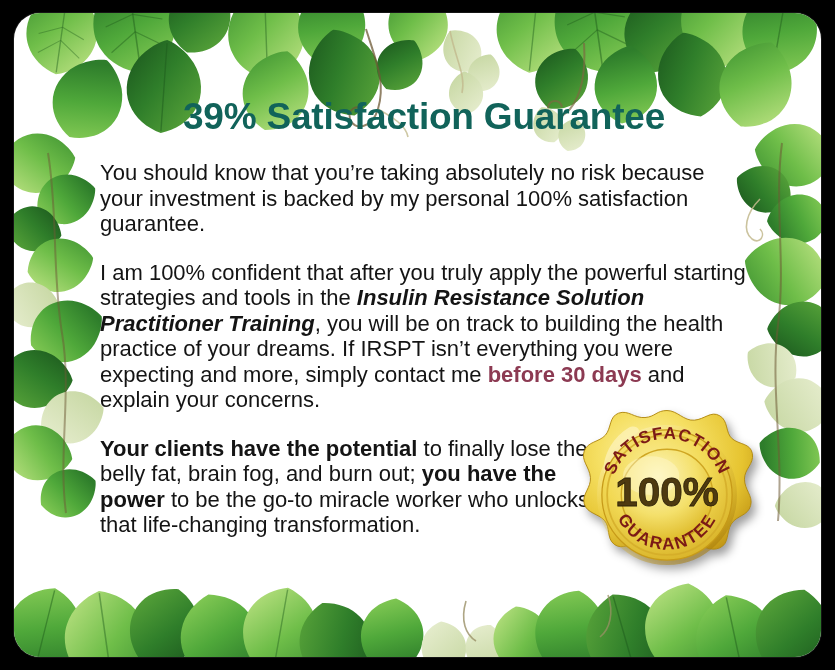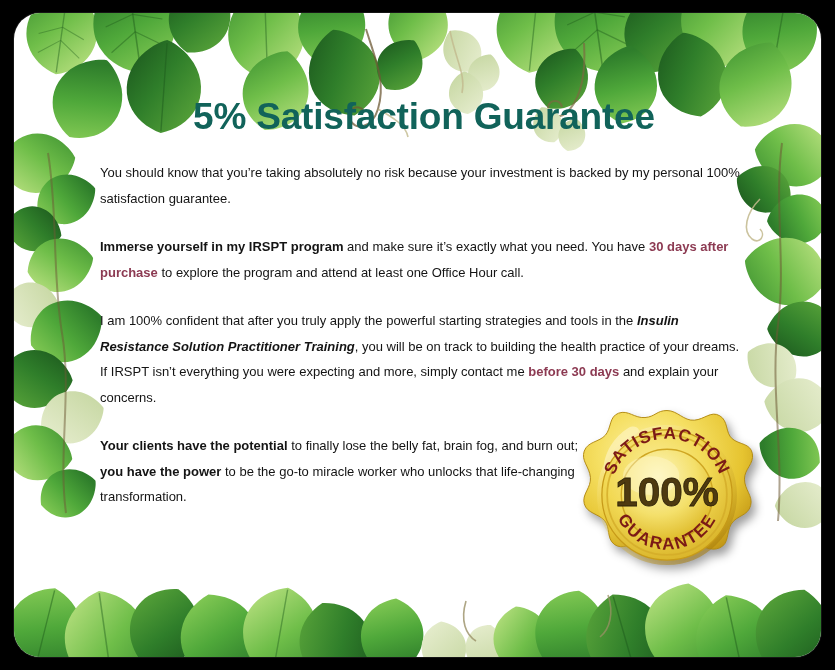--- a/index.html
+++ b/index.html
@@ -56,21 +56,21 @@
     font-size: 37px;
     font-weight: bold;
     text-align: center;
     letter-spacing: -0.2px;
     margin-bottom: 22px;
     white-space: nowrap;
   }
 
   .para {
     color: #141414;
-    font-size: 13px;
+    font-size: 22px;
     line-height: 25.5px;
     margin-bottom: 23px;
     text-align: left;
   }
   .para:last-child { margin-bottom: 4px; }
 
   .b  { font-weight: bold; }
   .bi { font-weight: bold; font-style: italic; }
   .maroon { color: #8c3a52; font-weight: bold; }
 
@@ -340,29 +340,26 @@
         <g transform="translate(778,96) rotate(16) scale(0.98)">
             <use href="#gleaf" fill="url(#lg3)"></use>
           </g>
         <path d="M452,64 C446,84 452,98 462,104" fill="none" stroke="#9a9066" stroke-width="1.6" opacity=".8"></path>
         <path d="M594,58 C600,76 596,92 586,100" fill="none" stroke="#9a9066" stroke-width="1.6" opacity=".75"></path>
       </g>
     </svg>
 
     <div id="content">
 
-      <h1 id="title">5% Satisfaction Guarantee</h1>
+      <h1 id="title">39% Satisfaction Guarantee</h1>
 
       <p class="para" id="para-1">
         <span>You should know that you’re taking absolutely no risk because your investment is backed by my personal 100% satisfaction guarantee.</span>
       </p>
 
-      <p class="para" id="para-2">
-        <span class="b">Immerse yourself in my IRSPT program</span><span> and make sure it’s exactly what you need. You have </span><span class="maroon">30 days after purchase</span><span> to explore the program and attend at least one Office Hour call.</span>
-      </p>
 
       <p class="para" id="para-3">
         <span>I am 100% confident that after you truly apply the powerful starting strategies and tools in the </span><span class="bi">Insulin Resistance Solution Practitioner Training</span><span>, you will be on track to building the health practice of your dreams. If IRSPT isn’t everything you were expecting and more, simply contact me </span><span class="maroon">before 30 days</span><span> and explain your concerns.</span>
       </p>
 
 
       <p class="para" id="para-5">
         <span class="b">Your clients have the potential</span><span> to finally lose the belly fat, brain fog, and burn out; </span><span class="b">you have the power</span><span> to be the go-to miracle worker who unlocks that life-changing transformation.</span>
       </p>
 

